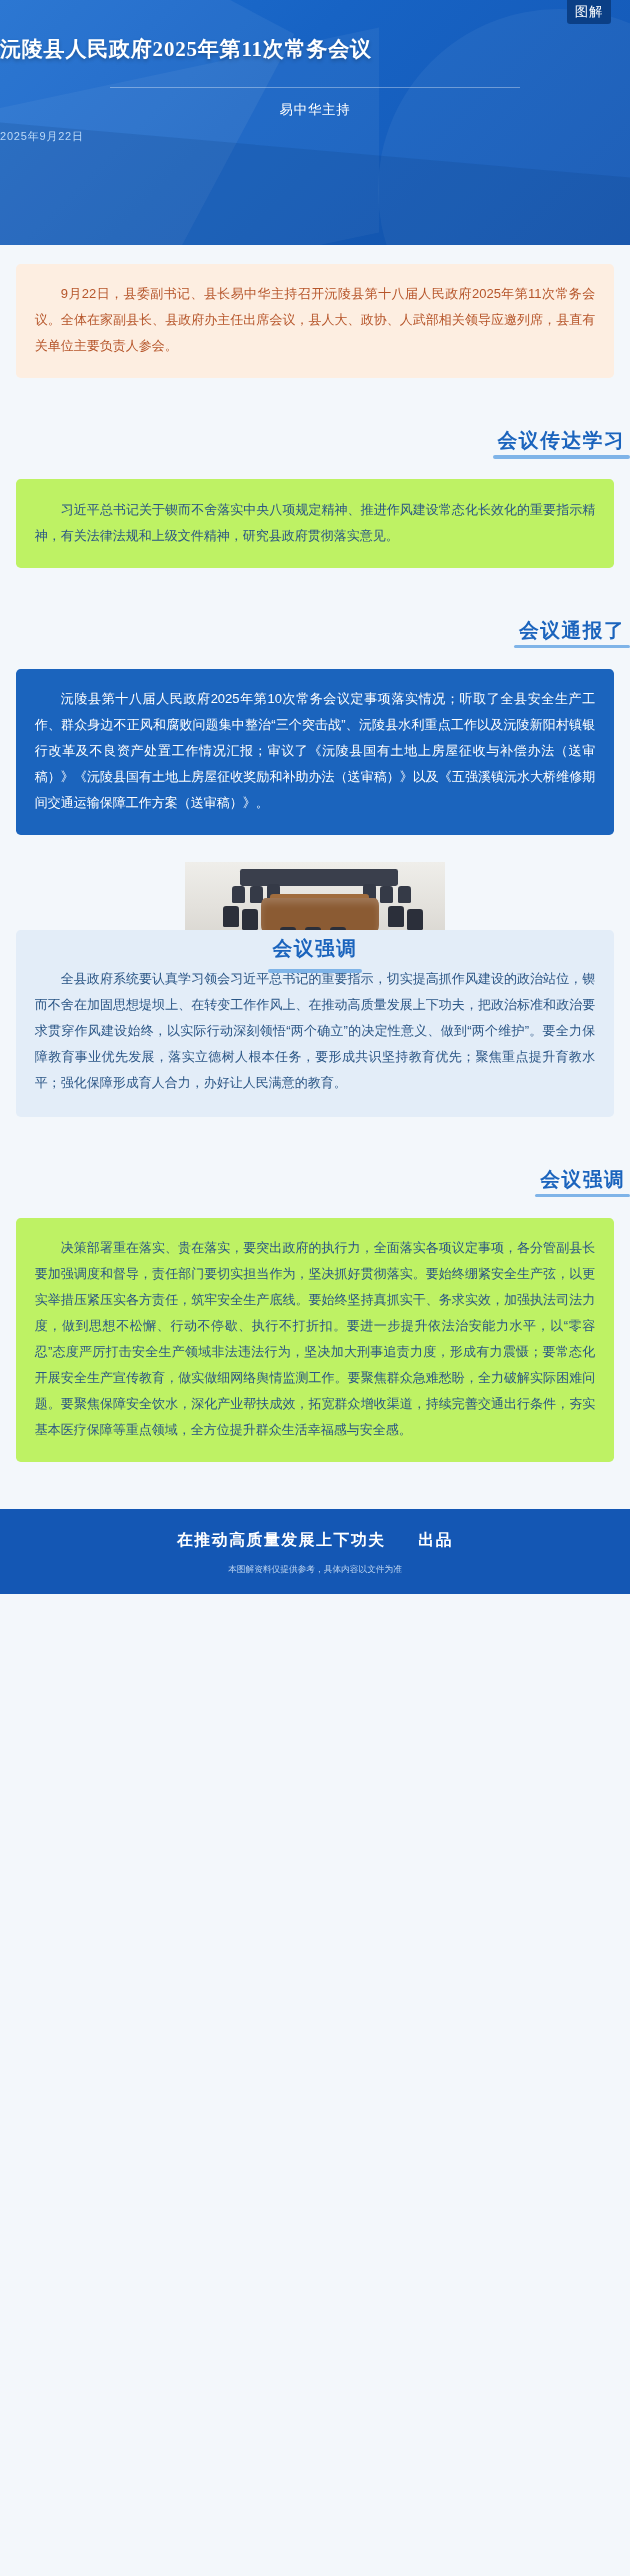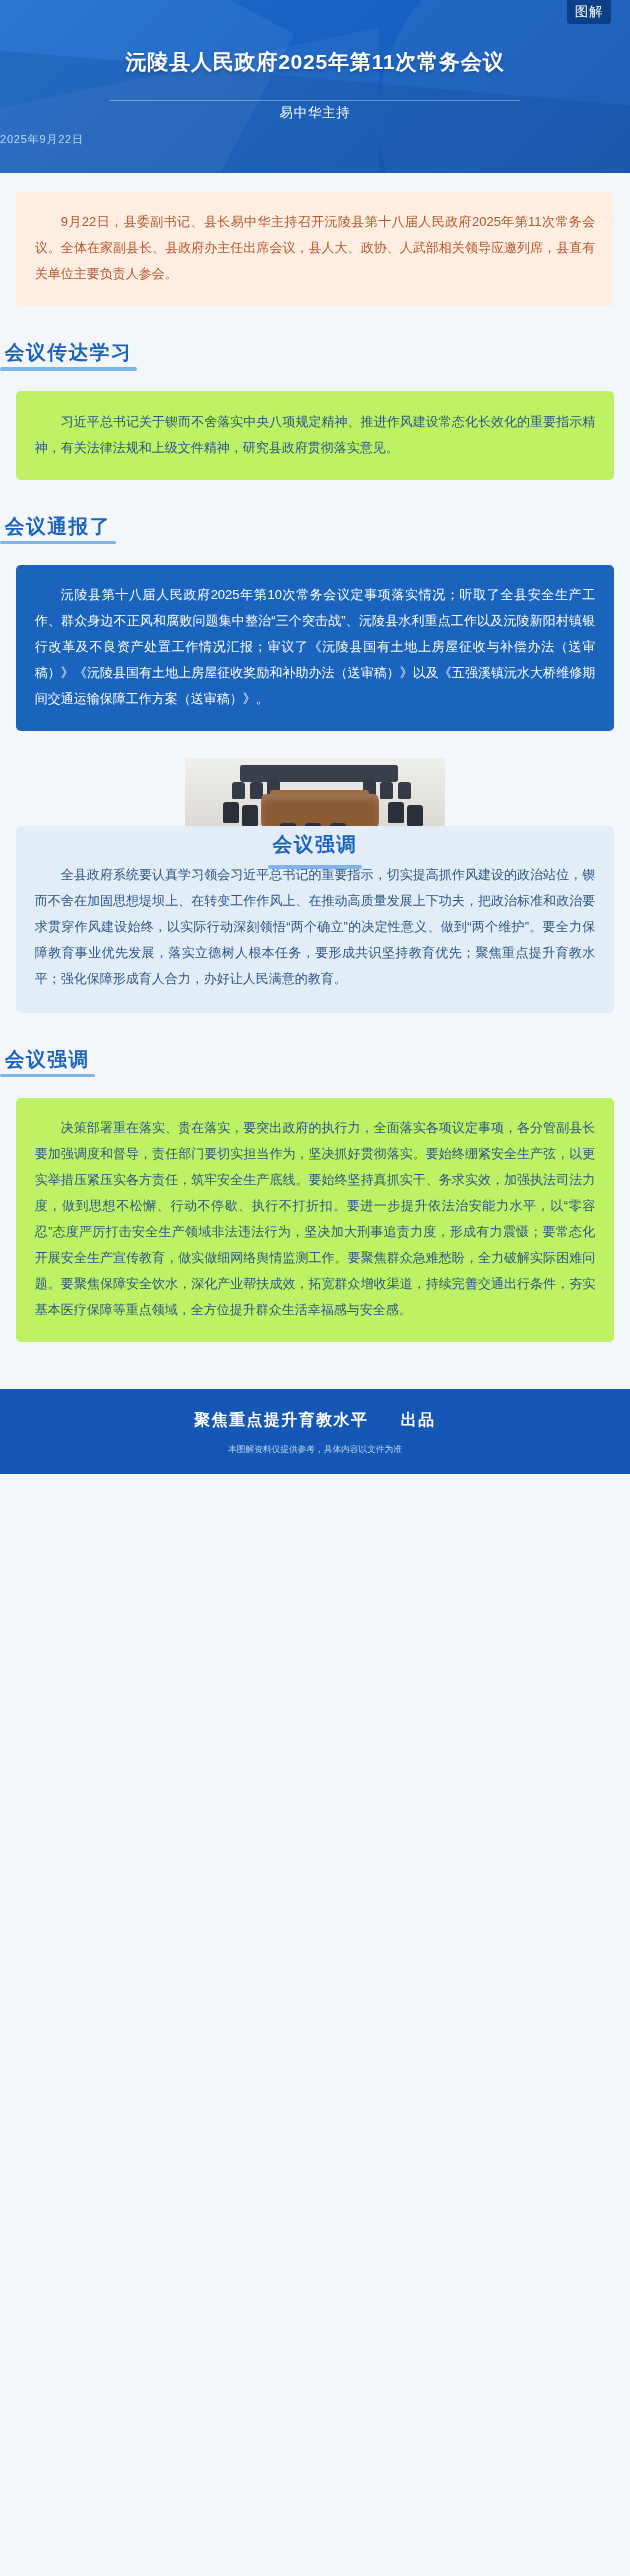--- a/index.html
+++ b/index.html
@@ -12,21 +12,21 @@
     width: 630px;
     min-height: 2576px;
     background: #f3f7fb;
     position: relative;
     overflow: hidden;
   }
 
   
   .header {
     position: relative;
-    height: 173px;
+    height: 245px;
     background: linear-gradient(135deg, #1f6fd0 0%, #1763c4 40%, #1457b4 100%);
     overflow: hidden;
   }
   .header .deco1 {
     position: absolute;
     left: -95px; top: -63px;
     width: 331px; height: 331px;
     background: rgba(255,255,255,0.06);
     transform: rotate(28deg);
   }
@@ -61,43 +61,43 @@
     letter-spacing: 0.8px;
     display: flex;
     align-items: center;
     justify-content: center;
     border-bottom-left-radius: 3.2px;
     border-bottom-right-radius: 3.2px;
   }
   .header-title {
     position: relative;
     z-index: 3;
-    text-align: center;
     color: #ffffff;
     font-size: 21px;
     font-weight: bold;
     letter-spacing: 0.8px;
-    padding-top: 48px;
+    padding-top: 35px;
     text-shadow: 0 1.6px 3.9px rgba(0,0,0,0.25);
+    font-family: Liberation Serif, serif;
   }
   .header-divider {
     position: relative;
     z-index: 3;
     width: 410px;
     height: 0.8px;
     margin: 23.6px auto 0 auto;
     background: rgba(255,255,255,0.35);
   }
   .header-host {
     position: relative;
     z-index: 3;
     text-align: center;
     color: #ffffff;
     font-size: 13.4px;
-    padding-top: 4px;
+    padding-top: 14px;
     letter-spacing: 0.8px;
   }
   .header-date {
     position: relative;
     z-index: 3;
     text-align: left;
     color: #bcd9f7;
     font-size: 11px;
     padding-top: 9.5px;
     letter-spacing: 0.8px;
@@ -127,22 +127,22 @@
     color: #2a5585;
   }
   .card-dark {
     background: #1b64bd;
     color: #ffffff;
   }
   .card-dark p { color: #ffffff; }
 
   
   .section-title-wrap {
-    margin-top: 33px;
-    text-align: left;
+    margin-top: 49px;
+    text-align: right;
     position: relative;
   }
   .section-title {
     display: inline-block;
     position: relative;
     font-size: 19.7px;
     font-weight: bold;
     color: #1b64bd;
     letter-spacing: 1.6px;
     padding: 0 4.7px 4.7px 4.7px;
@@ -313,21 +313,21 @@
       <span class="section-title">会议强调<span class="underline"></span></span>
     </div>
     <div class="card card-light">
       <p>决策部署重在落实、贵在落实，要突出政府的执行力，全面落实各项议定事项，各分管副县长要加强调度和督导，责任部门要切实担当作为，坚决抓好贯彻落实。要始终绷紧安全生产弦，以更实举措压紧压实各方责任，筑牢安全生产底线。要始终坚持真抓实干、务求实效，加强执法司法力度，做到思想不松懈、行动不停歇、执行不打折扣。要进一步提升依法治安能力水平，以“零容忍”态度严厉打击安全生产领域非法违法行为，坚决加大刑事追责力度，形成有力震慑；要常态化开展安全生产宣传教育，做实做细网络舆情监测工作。要聚焦群众急难愁盼，全力破解实际困难问题。要聚焦保障安全饮水，深化产业帮扶成效，拓宽群众增收渠道，持续完善交通出行条件，夯实基本医疗保障等重点领域，全方位提升群众生活幸福感与安全感。</p>
     </div>
 
   </div>
 
   <div class="footer">
     <div class="f-main">
-      <span>聚焦重点提升育教水平</span>
+      <span>在推动高质量发展上下功夫</span>
       <span class="f-sep"></span>
       <span>出品</span>
     </div>
     <div class="f-note">本图解资料仅提供参考，具体内容以文件为准</div>
   </div>
 
 </div>
 
 
 </body></html>

